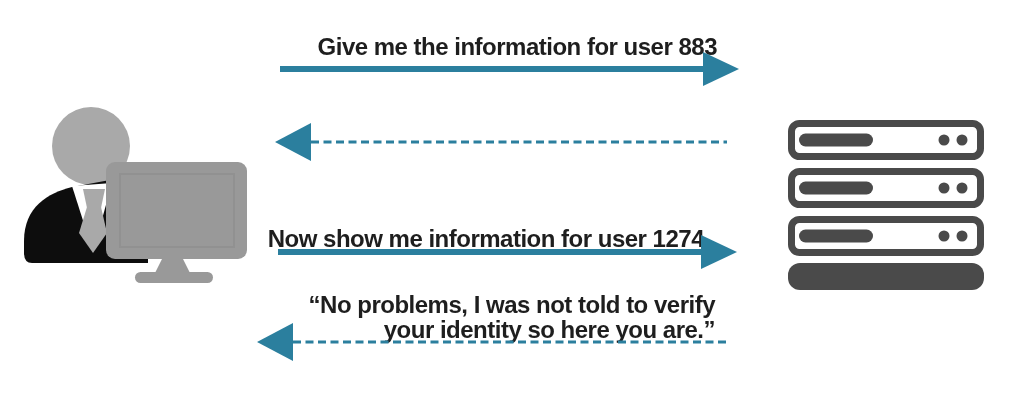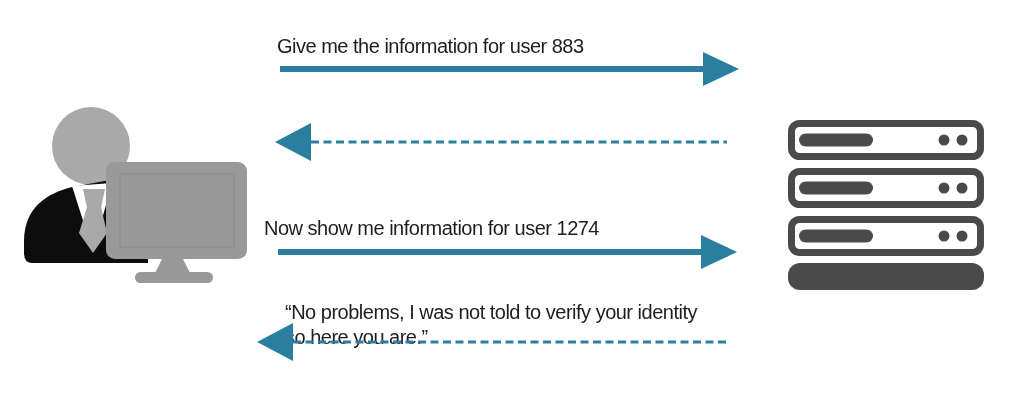--- a/index.html
+++ b/index.html
@@ -7,23 +7,23 @@
     position: relative;
     width: 1024px;
     height: 404px;
     background: #ffffff;
     font-family: "Liberation Sans", sans-serif;
     overflow: hidden;
   }
   .abs { position: absolute; }
   .msg-label {
     position: absolute;
-    text-align: left;
-    font-size: 20px;
-    font-weight: 400;
+    text-align: right;
+    font-size: 24px;
+    font-weight: 700;
     letter-spacing: -0.5px;
     line-height: 25px;
     color: #1e1e1e;
   }
   svg { display: block; }
 </style>
 </head>
 <body>
 
 <div class="canvas">
@@ -70,25 +70,25 @@
   <svg class="abs" style="left:278px; top:48px;" width="462" height="42" viewBox="0 0 462 42">
     <line x1="2" y1="21" x2="428" y2="21" stroke-width="6" stroke="#2b7f9e"></line>
     <polygon points="425,4 461,21 425,38" fill="#2b7f9e"></polygon>
   </svg>
 
   <svg class="abs" style="left:257px; top:122px;" width="470" height="40" viewBox="0 0 470 40">
     <line x1="54" y1="20" x2="470" y2="20" stroke-width="3" stroke-dasharray="8 4.5" stroke="#2b7f9e"></line>
     <polygon points="54,1 18,20 54,39" fill="#2b7f9e"></polygon>
   </svg>
 
-  <div class="msg-label" style="left:264px; top:216px; width:440px;">Now show me information for user 1274</div>
+  <div class="msg-label" style="left:264px; top:226px; width:440px;">Now show me information for user 1274</div>
   <svg class="abs" style="left:276px; top:231px;" width="462" height="42" viewBox="0 0 462 42">
     <line x1="2" y1="21" x2="428" y2="21" stroke-width="6" stroke="#2b7f9e"></line>
     <polygon points="425,4 461,21 425,38" fill="#2b7f9e"></polygon>
   </svg>
 
-  <div class="msg-label" style="left:285px; top:300px; width:430px;">“No problems, I was not told to verify your identity so here you are.”</div>
+  <div class="msg-label" style="left:285px; top:292px; width:430px;">“No problems, I was not told to verify your identity so here you are.”</div>
   <svg class="abs" style="left:256px; top:322px;" width="471" height="40" viewBox="0 0 471 40">
     <line x1="37" y1="20" x2="471" y2="20" stroke-width="3" stroke-dasharray="8 4.5" stroke="#2b7f9e"></line>
     <polygon points="37,1 1,20 37,39" fill="#2b7f9e"></polygon>
   </svg>
 
 </div>
 
 </body></html>

